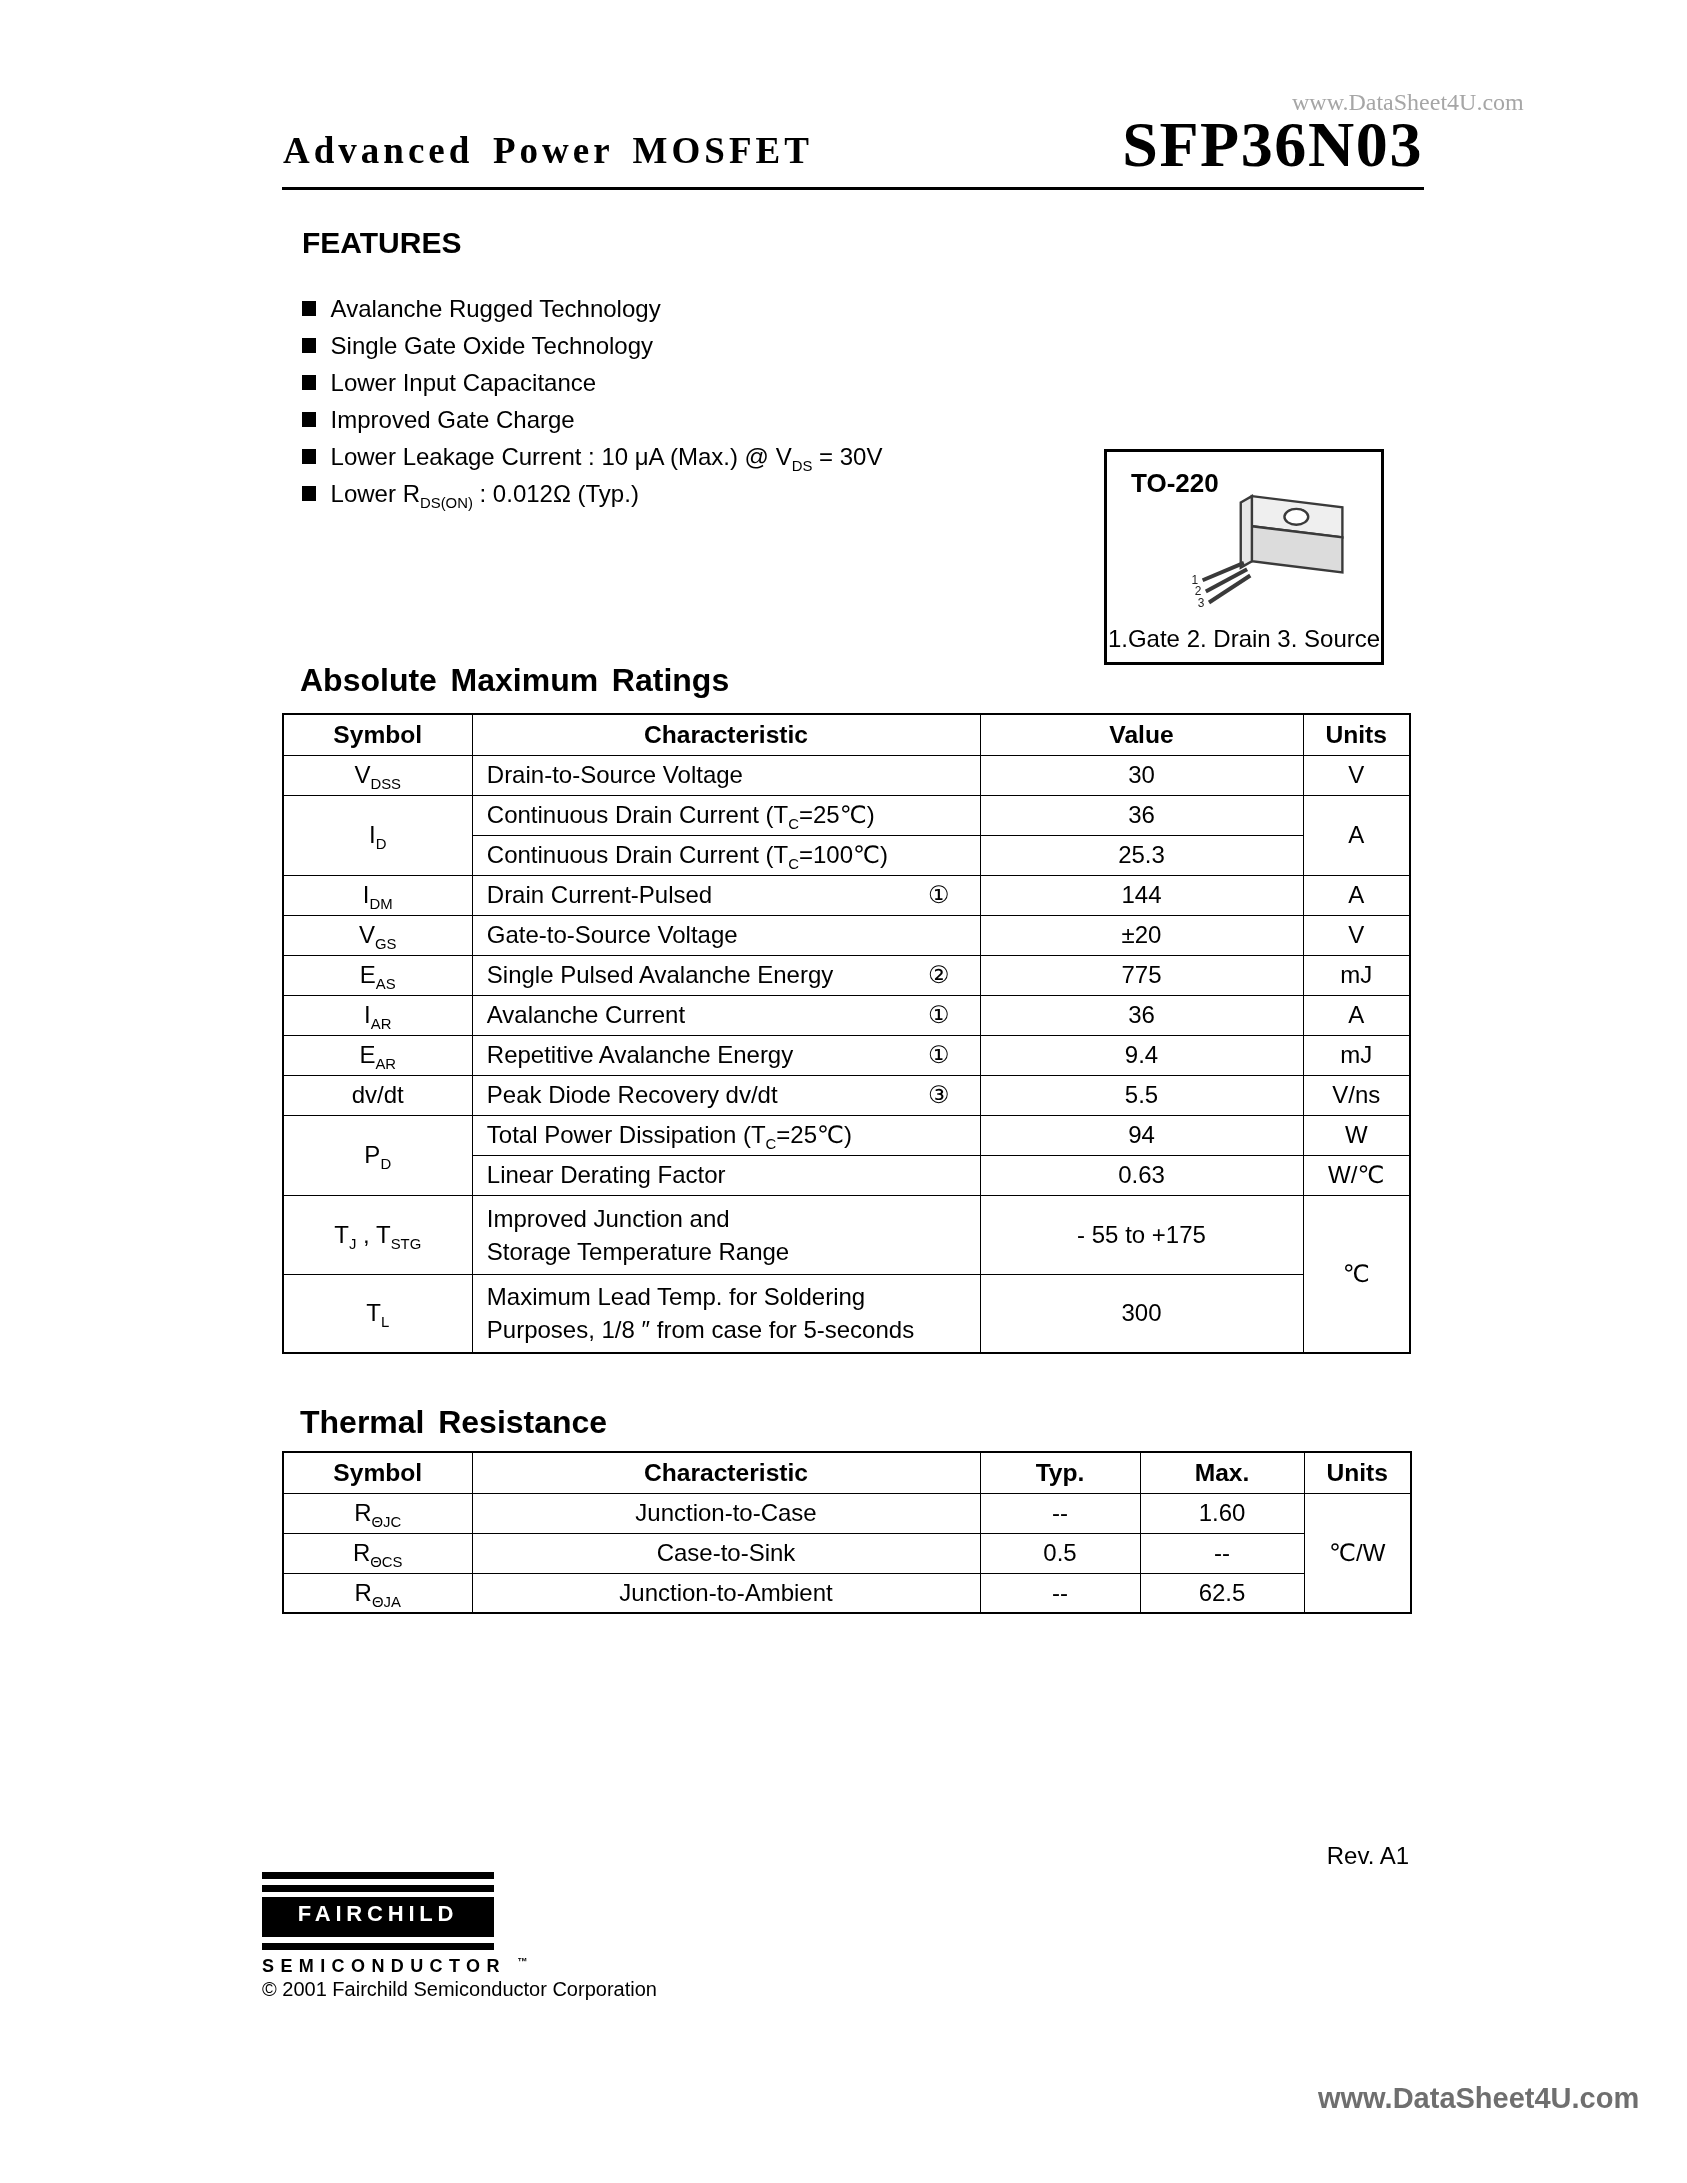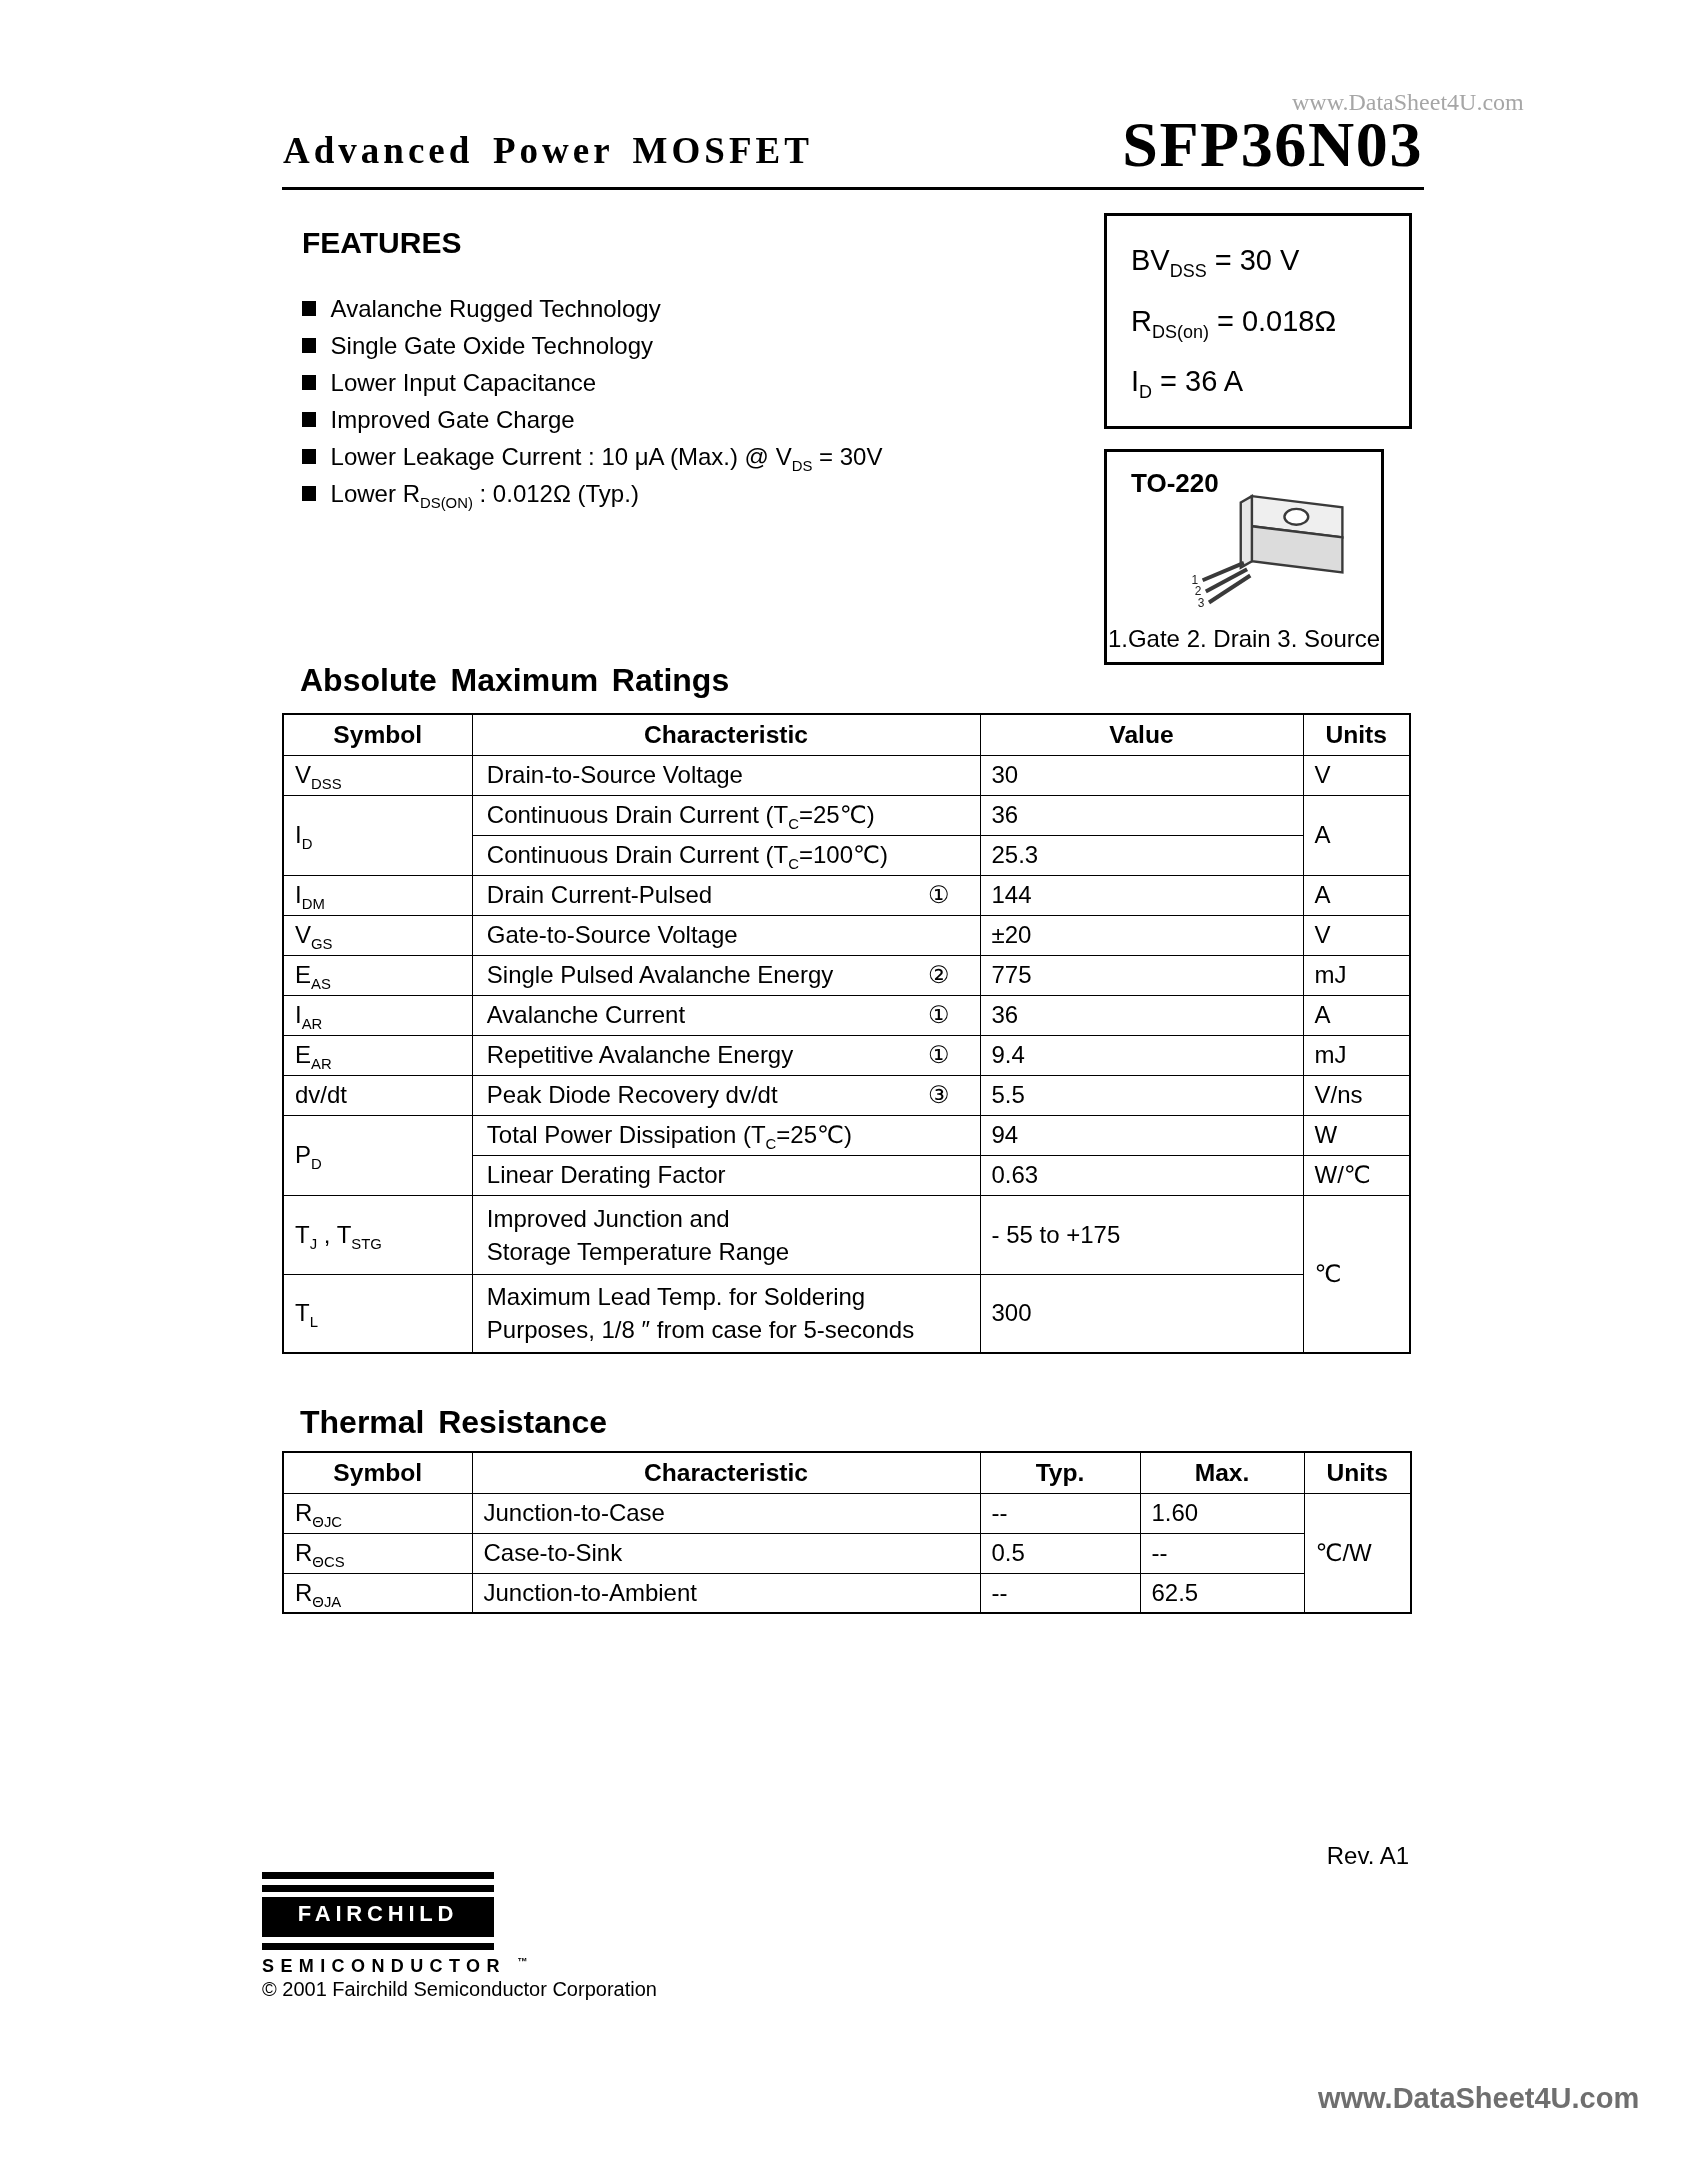--- a/index.html
+++ b/index.html
@@ -38,21 +38,21 @@
   .tr-heading  { position:absolute; left:300px; top:1404px; font-weight:bold; font-size:32px; word-spacing:4.8px; }
 
   
   .amr-table { position:absolute; left:282px; top:713px; }
   .tr-table  { position:absolute; left:282px; top:1451px; }
   table { border-collapse:collapse; table-layout:fixed; background:#fff; }
   th, td { border:1.6px solid #000; }
   table { border:2.4px solid #000; }
   th { font-size:24.6px; font-weight:bold; height:41px; text-align:center; }
   td { font-size:24px; height:40px; padding:0 11px; vertical-align:middle; }
-  td.sym, td.val, td.unit, td.charc { }
+  td.sym, td.val, td.unit, td.charc { text-align:center; }
   td.char { text-align:left; padding-left:14.3px; }
   .note { float:right; margin-right:19px; }
   tr.h100 td { height:79px; }
   .line { line-height:33px; }
 
   
   .rev { position:absolute; right:278px; top:1842px; font-size:24px; }
   .logo { position:absolute; left:262px; top:1872px; width:232px; }
   .logo-bar { height:7.1px; background:#000; margin-bottom:5.6px; }
   .logo-name { height:40px; background:#000; color:#fff; font-weight:bold; font-size:22px; letter-spacing:4.8px; text-align:center; line-height:33px; margin-bottom:5.6px; }
@@ -92,25 +92,20 @@
     <div class="feature">
       <span class="bullet"></span>
       <span>Lower Leakage Current : 10 μA (Max.) @ V<sub>DS</sub> = 30V</span>
     </div>
     <div class="feature">
       <span class="bullet"></span>
       <span>Lower R<sub>DS(ON)</sub> : 0.012Ω (Typ.)</span>
     </div>
   </div>
 
-  <div class="spec-box">
-    <div>BV<sub>DSS</sub> = 30 V</div>
-    <div>R<sub>DS(on)</sub> = 0.018Ω</div>
-    <div>I<sub>D</sub> = 36 A</div>
-  </div>
 
   <div class="pkg-box">
     <div class="pkg-name">TO-220</div>
     <svg class="pkg-svg" width="179" height="135" viewBox="0 0 225 170">
       <g stroke="#3a3a3a" stroke-width="3">
         <polygon points="84,14 198,28 198,66 84,52" fill="#efefef"></polygon>
         <polygon points="84,52 198,66 198,110 84,96" fill="#dcdcdc"></polygon>
         <polygon points="70,22 84,14 84,96 70,104" fill="#e7e7e7"></polygon>
         <ellipse cx="140" cy="40" rx="15" ry="10" fill="#ffffff"></ellipse>
       </g>

